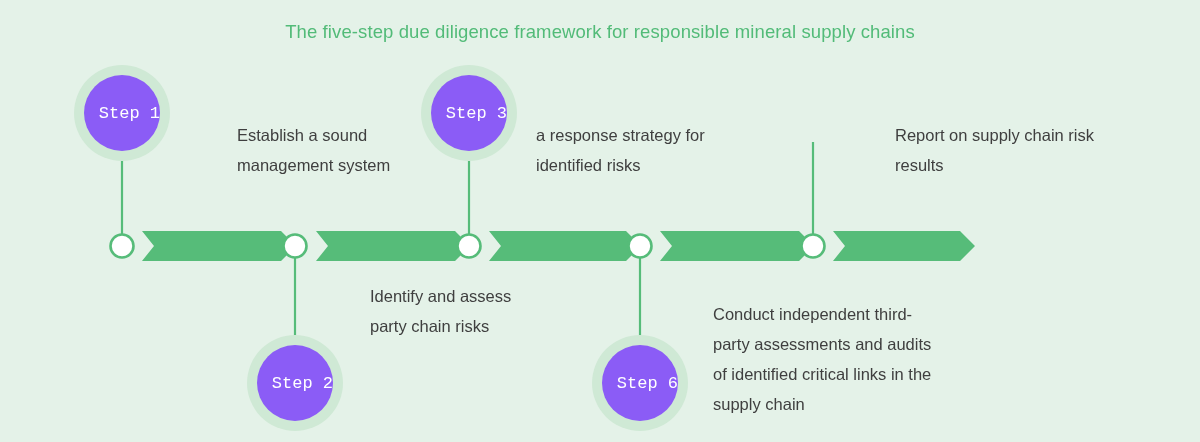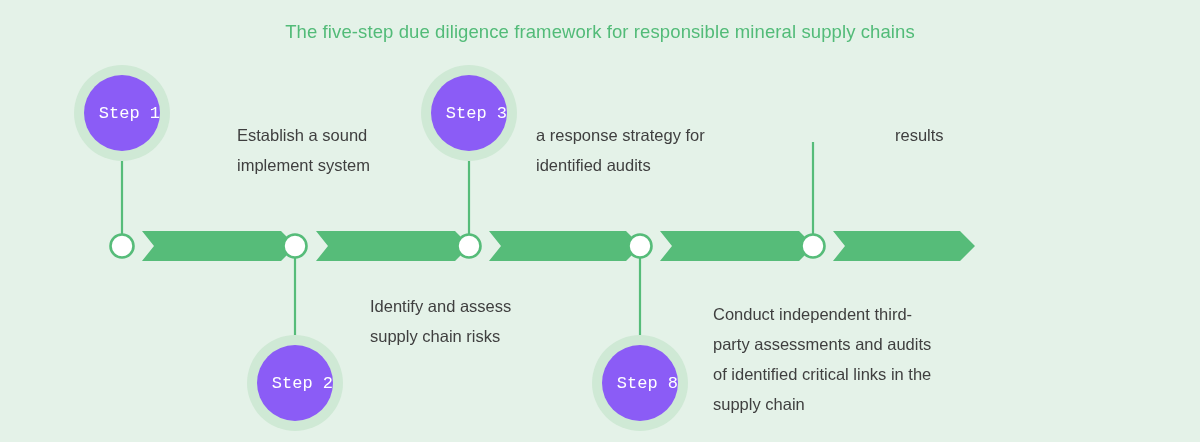--- a/index.html
+++ b/index.html
@@ -123,44 +123,45 @@
   </div>
 
   <div class="step-bubble" style="left:421px; top:65px;">
     <div class="disc">
       <span>Step 3</span>
     </div>
   </div>
 
   <div class="step-bubble" style="left:592px; top:335px;">
     <div class="disc">
-      <span>Step 8</span>
+      <span>Step 6</span>
     </div>
   </div>
 
 
   <div class="desc" style="left:199px; top:120px; width:200px;margin-left:38px;">
     <div>Establish a sound</div>
-    <div>implement system</div>
+    <div>management system</div>
   </div>
 
-  <div class="desc" style="left:370px; top:291px; width:210px;">
+  <div class="desc" style="left:370px; top:281px; width:210px;">
     <div>Identify and assess</div>
-    <div>supply chain risks</div>
+    <div>party chain risks</div>
   </div>
 
   <div class="desc" style="left:536px; top:120px; width:220px;">
     <div>a response strategy for</div>
-    <div>identified audits</div>
+    <div>identified risks</div>
   </div>
 
   <div class="desc" style="left:713px; top:287px; width:290px;margin-top:12px;">
     <div>Conduct independent third-</div>
     <div>party assessments and audits</div>
     <div>of identified critical links in the</div>
     <div>supply chain</div>
   </div>
 
   <div class="desc" style="left:895px; top:120px; width:250px;">
+    <div>Report on supply chain risk</div>
     <div>results</div>
   </div>
 
 </div>
 
 </body></html>

